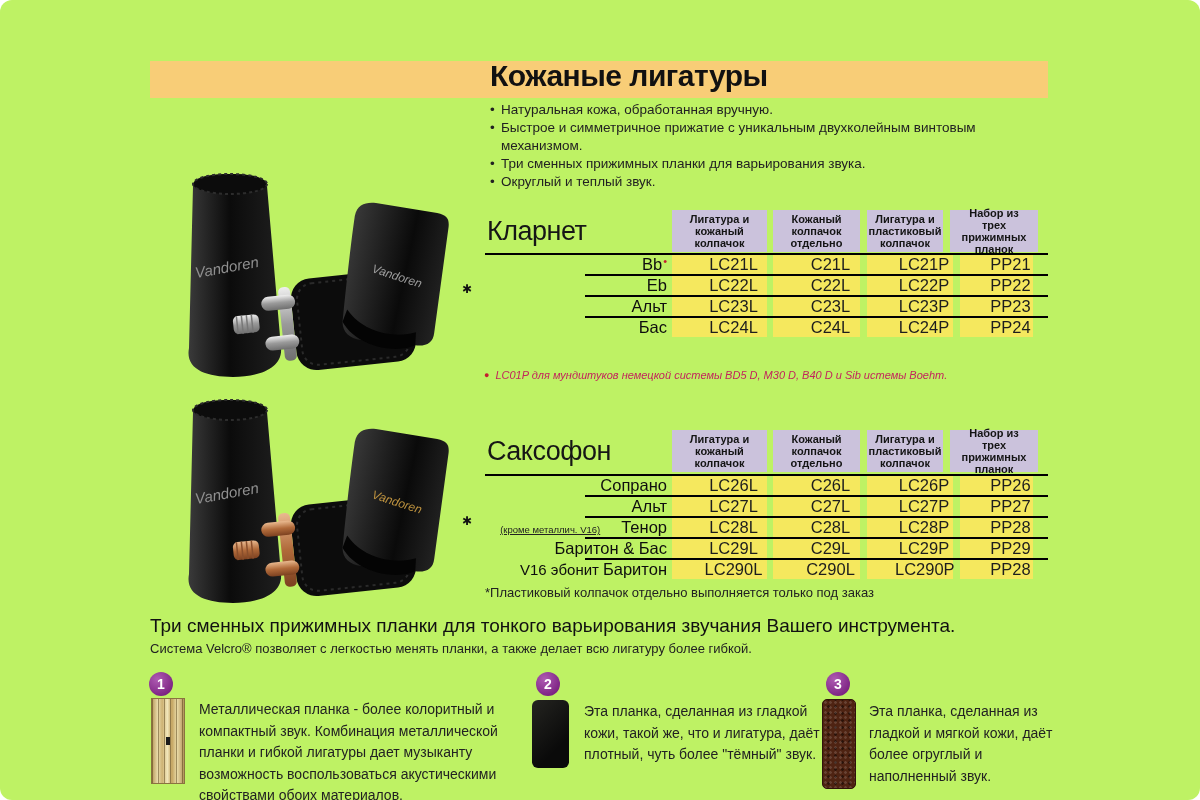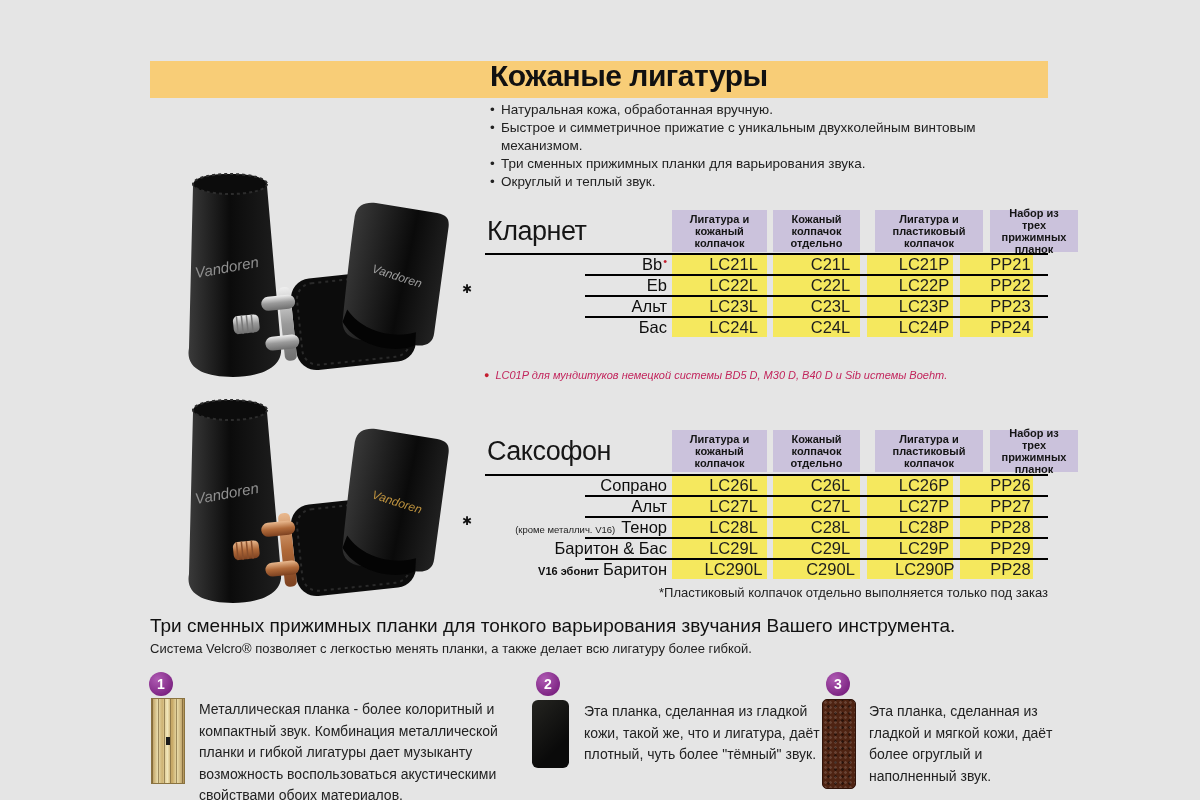--- a/index.html
+++ b/index.html
@@ -1,57 +1,57 @@
 <!DOCTYPE html>
 <html><head>
 <meta charset="utf-8">
 <style>
   html,body{margin:0;padding:0;background:#fff;}
-  .stage{position:relative;width:1200px;height:800px;background:#e5e5e5;overflow:hidden;
-         font-family:"Liberation Sans",sans-serif;color:#1c1c1c;}
+  .stage{position:relative;width:1200px;height:800px;background:#bef264;overflow:hidden;
+         font-family:"Liberation Sans",sans-serif;color:#1c1c1c;border-radius:12px;}
 
   .banner{position:absolute;left:150px;top:61px;width:898px;height:37px;background:#F8CD77;}
   .title{position:absolute;left:490px;top:59px;font-size:30px;font-weight:700;color:#111;letter-spacing:-.5px;}
 
   .features{position:absolute;left:490px;top:101px;width:505px;font-size:13.5px;line-height:18px;color:#222;}
   .features .li{position:relative;padding-left:11px;}
   .features .li::before{content:"•";position:absolute;left:0;}
 
   
   .ptable{position:absolute;left:485px;width:563px;}
   #clar{top:208px;height:160px;}
   #sax{top:428px;height:160px;}
   .sec-title{position:absolute;left:2px;top:8px;font-size:27px;color:#161616;letter-spacing:-.5px;}
   .thead{position:absolute;left:187px;top:2px;display:flex;}
   .hcell{background:#CBC2DC;height:42px;box-sizing:border-box;display:flex;align-items:center;justify-content:center;
          text-align:center;font-size:11px;font-weight:700;line-height:12px;padding:2px 6px;color:#141414;}
   .hc0{width:95px;margin-right:6px;}.hc1{width:87px;margin-right:7px;}
-  .hc2{width:108px;margin-right:7px;margin-left:8px;}.hc3{width:88px;}
+  .hc2{width:76px;margin-right:7px;}.hc3{width:88px;}
   .rows{position:absolute;left:0;top:45px;width:563px;}
   #sax .rows{top:46px;}
   .trow{display:flex;height:21px;position:relative;padding-top:2px;box-sizing:border-box;}
   .sep{position:absolute;top:0;right:0;left:100px;height:2px;background:#000;}
   .trow.first .sep{left:0;}
   .rlabel{width:187px;box-sizing:border-box;padding-right:5px;text-align:right;white-space:nowrap;
           font-size:16.5px;line-height:19px;color:#0e0e0e;}
-  .pre-small{font-size:9.5px;color:#222;margin-right:6px;}
-  .pre-bold{font-weight:700;font-size:11px;margin-right:4px;}
+  .pre-small{font-size:9.5px;color:#222;margin-right:21px;text-decoration:underline;}
+  .pre-bold{font-weight:400;font-size:15px;margin-right:4px;}
   .dot{font-size:11px;position:relative;top:-5px;margin-left:1px;}
   .dot-red{color:#C41E2F;}.dot-green{color:#1E8A3C;}
   .cell{background:#F5E85E;text-align:center;font-size:16.5px;line-height:19px;color:#1d1d1d;box-sizing:border-box;padding-left:28px;}
   .c0{width:95px;margin-right:6px;}.c1{width:87px;margin-right:7px;}
   .c2{width:86px;margin-right:7px;}.c3{width:73px;}
 
   .fn{position:absolute;font-size:11px;font-style:italic;white-space:nowrap;}
   .fn .bullet{font-style:normal;font-size:9px;margin-right:6px;position:relative;top:-1px;}
   #fn-red{left:484px;top:369px;color:#C2255C;}
   #fn-red .bullet{color:#C41E2F;}
   #fn-green{left:484px;top:388px;color:#222;}
   #fn-green .bullet{color:#1E8A3C;}
-  #fn-plastic{position:absolute;left:485px;top:585px;width:563px;text-align:right;font-size:13px;color:#222;}
+  #fn-plastic{position:absolute;left:485px;top:585px;width:563px;font-size:13px;color:#222;}
 
   .img-star{position:absolute;font-size:12px;color:#111;}
   #star1{left:462px;top:282px;}
   #star2{left:462px;top:514px;}
   .photo{position:absolute;left:135px;width:335px;height:225px;}
   #photo-clar{top:170px;}
   #photo-sax{top:396px;}
 
   
   .bheading{position:absolute;left:150px;top:615px;font-size:19px;color:#111;white-space:nowrap;}

